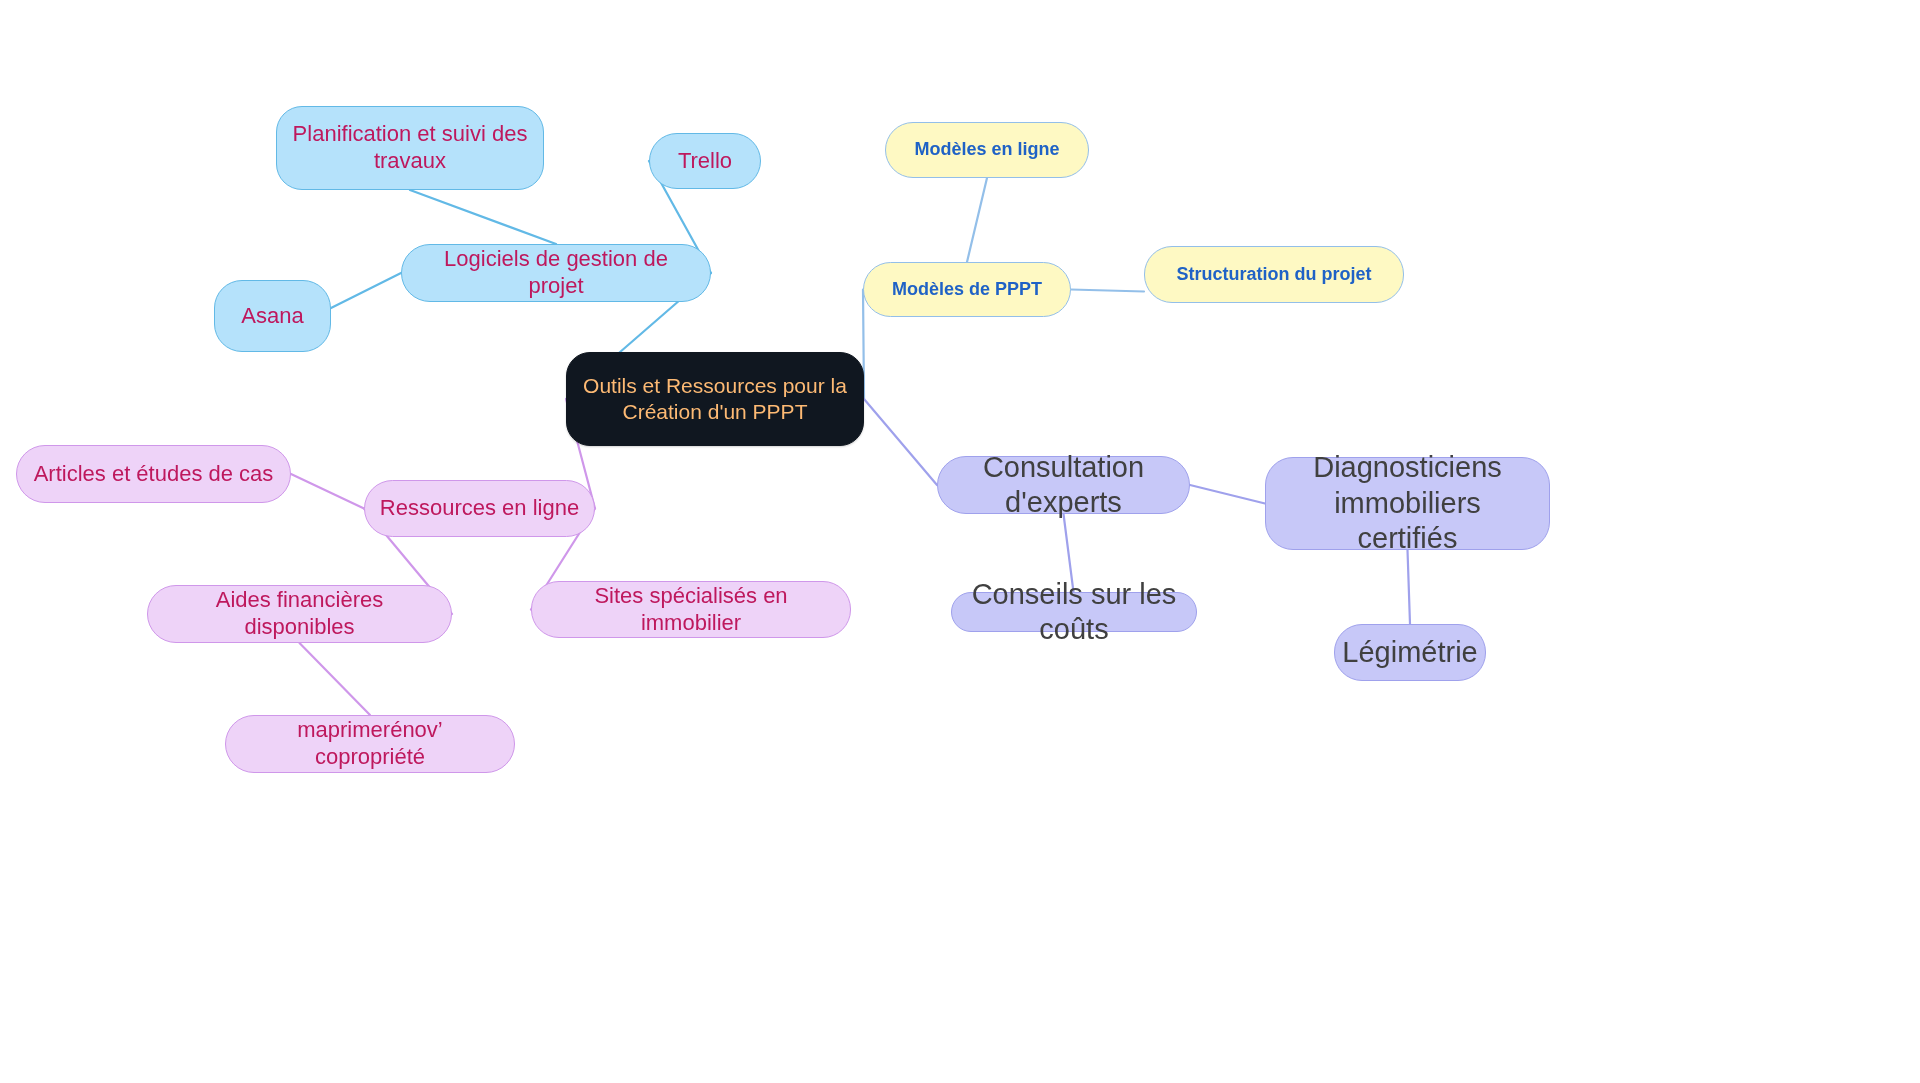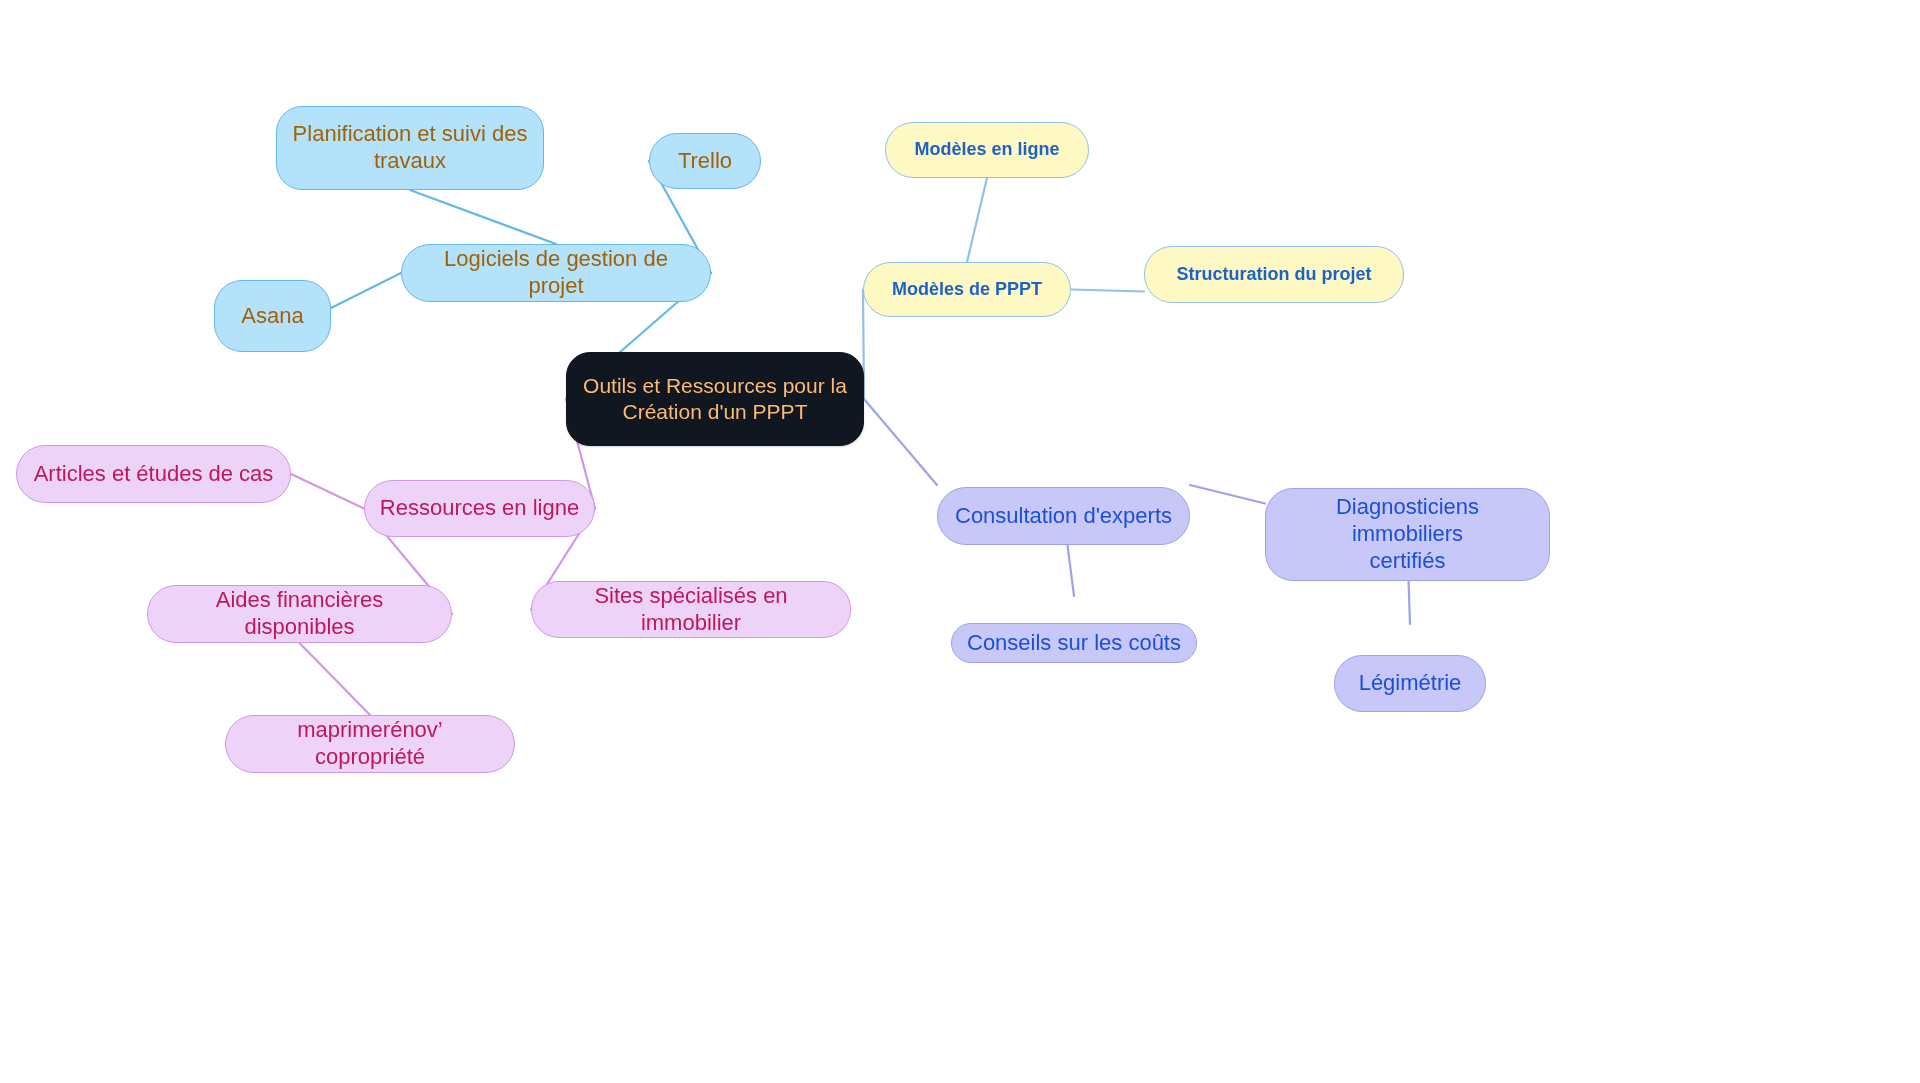--- a/index.html
+++ b/index.html
@@ -40,39 +40,38 @@
     background: #101720;
     border-color: #101720;
     color: #fdba74;
     font-size: 21px;
     border-radius: 24px;
     box-shadow: 0 1px 2px rgba(0,0,0,0.18);
   }
   .node-blue {
     background: #b5e2fb;
     border-color: #62b9e6;
-    color: #a16207;
+    color: #be185d;
     font-size: 22px;
     border-radius: 60px;
   }
   .node-lightblue {
     background: #fef9c3;
     border-color: #93bfe9;
     color: #1f62c6;
     font-size: 18px;
     border-radius: 60px;
     font-weight: bold;
   }
   .node-periwinkle {
     background: #c7c8f8;
     border-color: #9fa1ec;
-    color: #1d4ed8;
-    font-size: 22px;
+    color: #404040;
+    font-size: 29px;
     border-radius: 60px;
-    margin-top: 31px;
   }
   .node-violet {
     background: #eed3f8;
     border-color: #cf97ea;
     color: #be185d;
     font-size: 22px;
     border-radius: 60px;
   }
 </style>
 </head>

